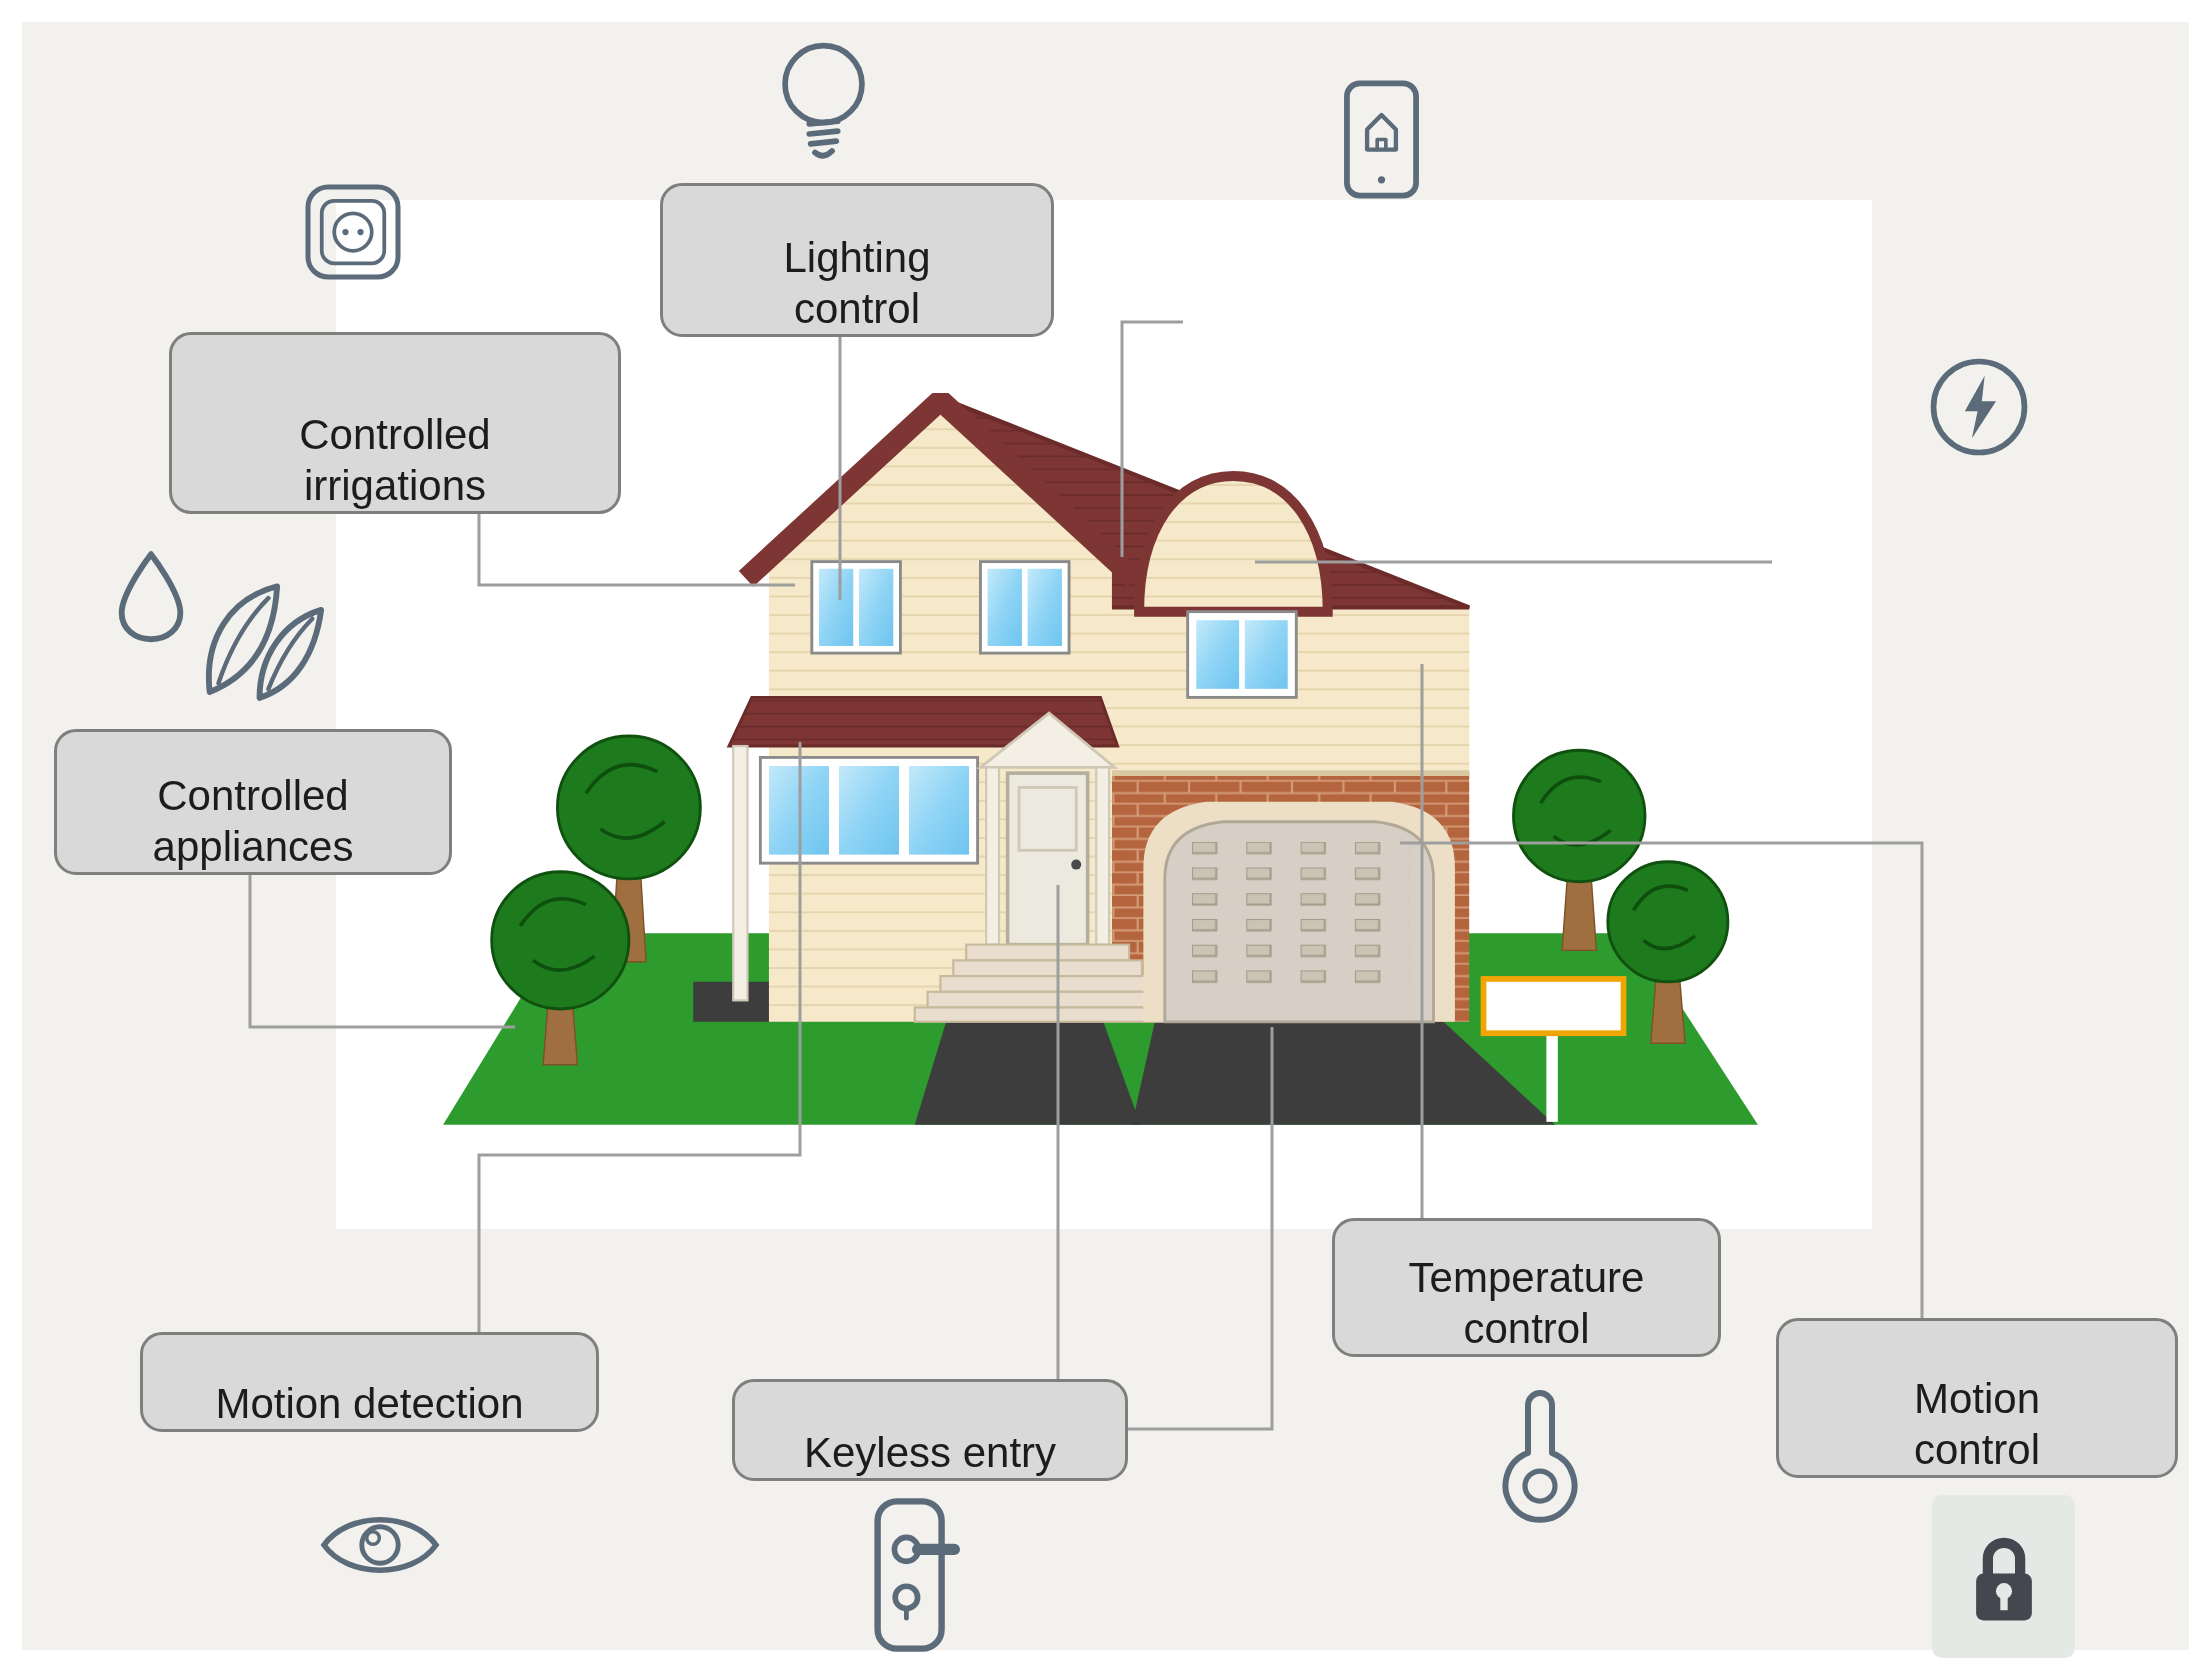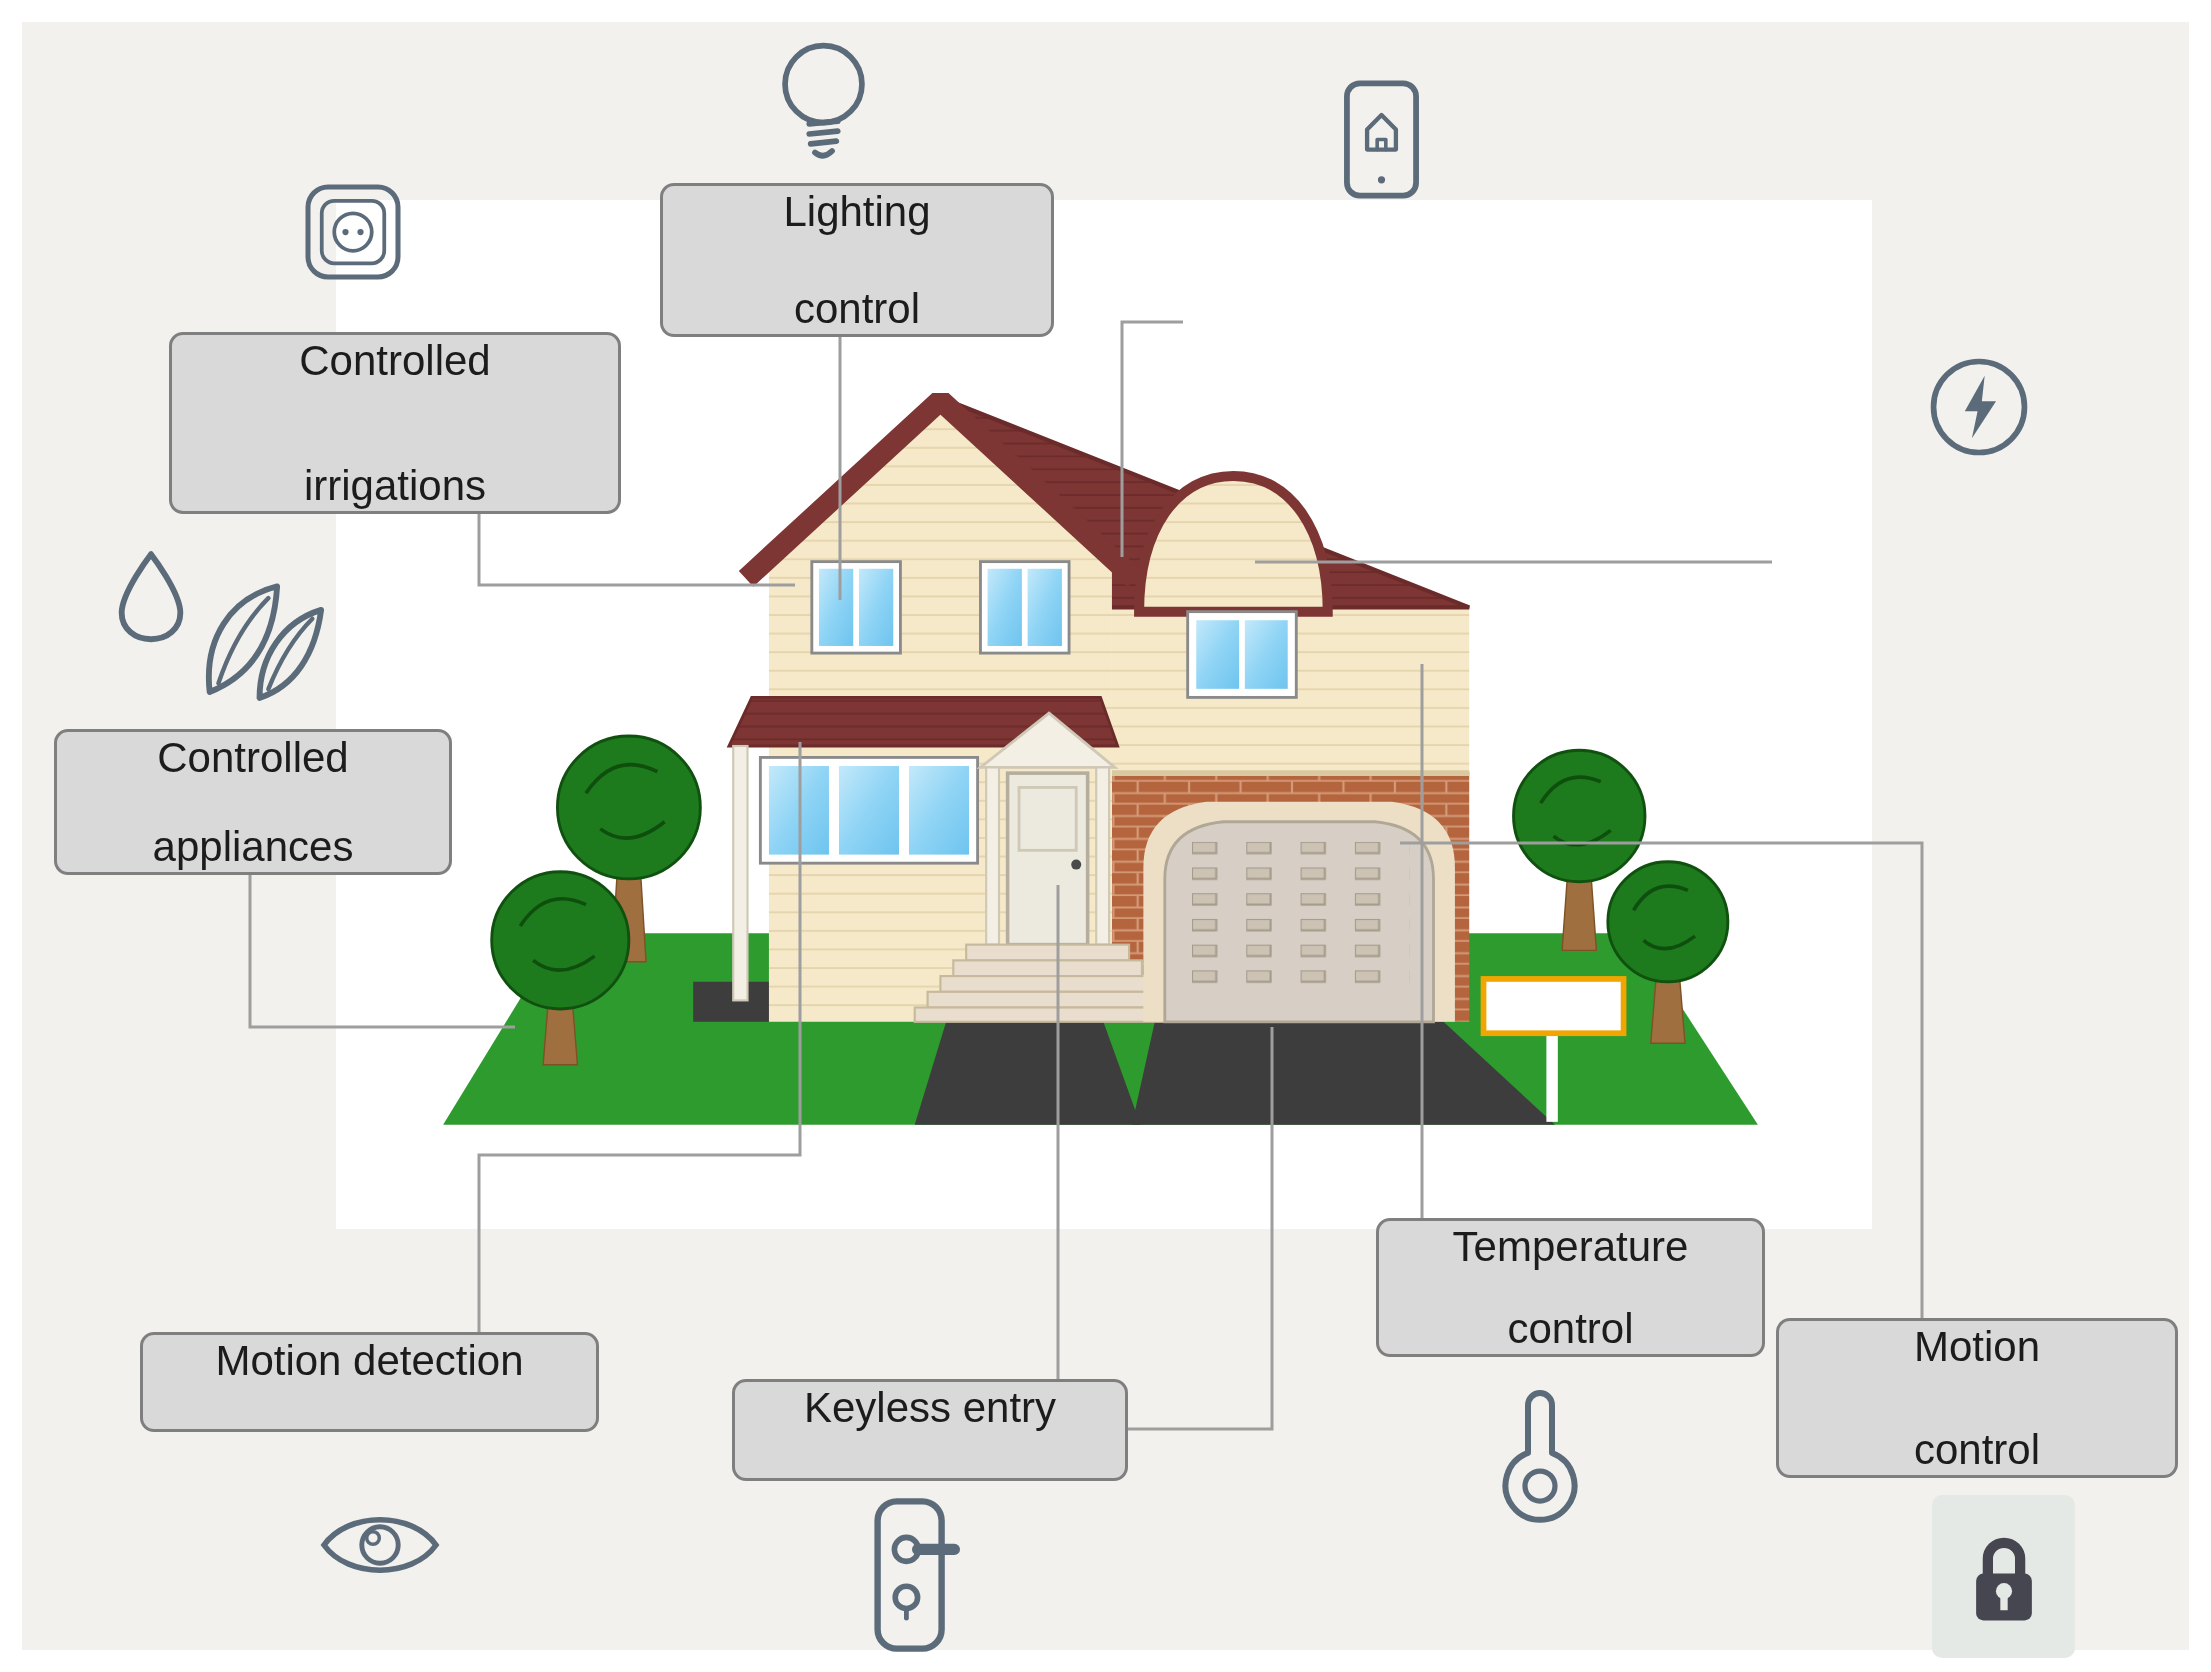--- a/index.html
+++ b/index.html
@@ -2,22 +2,22 @@
 <html><head>
 <meta charset="utf-8">
 <style>
   html,body{margin:0;padding:0;background:#ffffff;}
   .page{position:relative;width:2211px;height:1672px;background:#ffffff;overflow:hidden;
         font-family:"Liberation Sans", sans-serif;}
   .panel{position:absolute;left:22px;top:22px;width:2167px;height:1628px;background:#f2f1ee;z-index:0;}
   .inner{position:absolute;left:336px;top:200px;width:1536px;height:1029px;background:#ffffff;z-index:1;}
   .house{position:absolute;left:443px;top:393px;z-index:2;}
   .connectors{position:absolute;left:0;top:0;z-index:3;pointer-events:none;}
-  .label-box{position:absolute;background:#d9d9d9;border:3px solid #7f7f7f;border-radius:14px;
-             display:flex;flex-direction:column;align-items:center;justify-content:space-between;
+  .label-box{position:absolute;background:#d9d9d9;border:3px solid #7f7f7f;border-radius:22px;
+             display:flex;flex-direction:column;align-items:center;justify-content:flex-end;
              text-align:center;font-size:42px;line-height:1.22;color:#1c1c1c;z-index:4;}
   .label-box span{display:block;}
   .icon{position:absolute;z-index:4;}
   .lock-chip{position:absolute;left:1932px;top:1495px;width:143px;height:163px;background:#e4e9e5;
              border-radius:10px;display:flex;align-items:center;justify-content:center;z-index:4;}
 </style>
 </head>
 <body>
 
 <div class="page">
@@ -178,21 +178,21 @@
   </div>
 
   <div class="label-box" style="left:732px;top:1379px;width:390px;height:96px">
     <span>Keyless entry</span>
   </div>
 
   <div class="label-box" style="left:140px;top:1332px;width:453px;height:94px">
     <span>Motion detection</span>
   </div>
 
-  <div class="label-box" style="left:1376px;top:1218px;width:383px;height:133px">
+  <div class="label-box" style="left:1332px;top:1218px;width:383px;height:133px">
     <span>Temperature</span>
     <span>control</span>
   </div>
 
   <div class="label-box" style="left:1776px;top:1318px;width:396px;height:154px">
     <span>Motion</span>
     <span>control</span>
   </div>
 
   <svg class="icon" style="left:772px;top:40px" width="103" height="131" viewBox="0 0 72 92" fill="none" stroke="#5b6b79" stroke-width="4" stroke-linecap="round">

